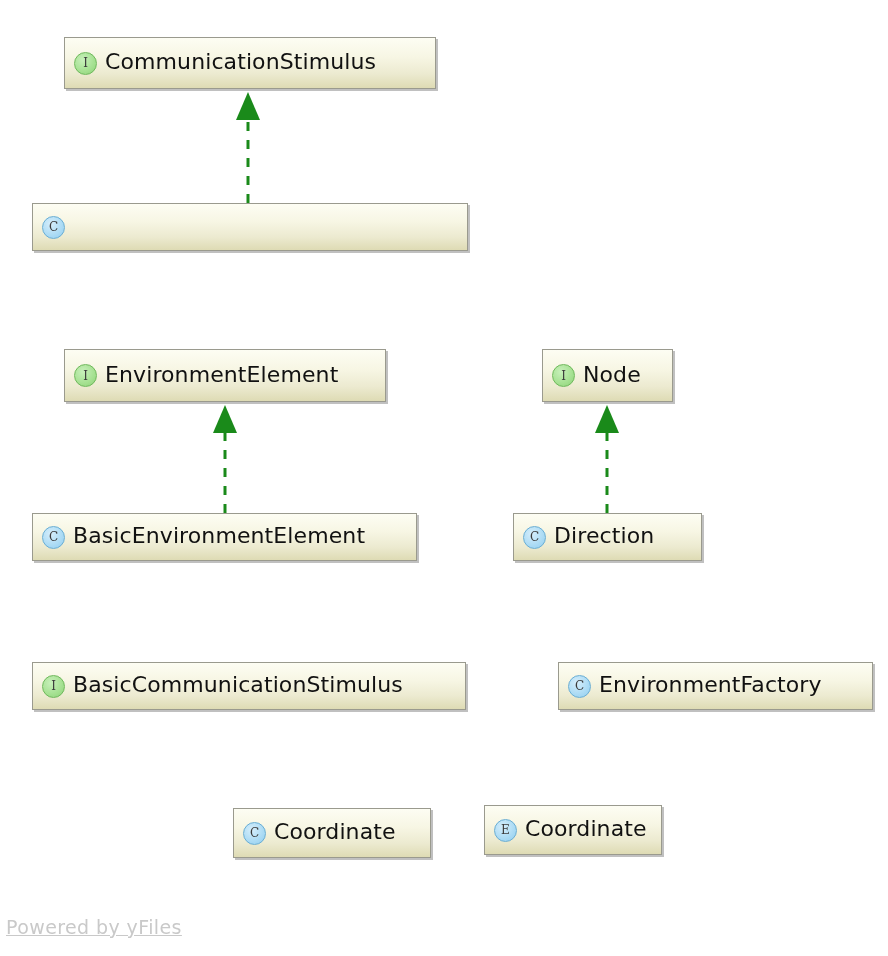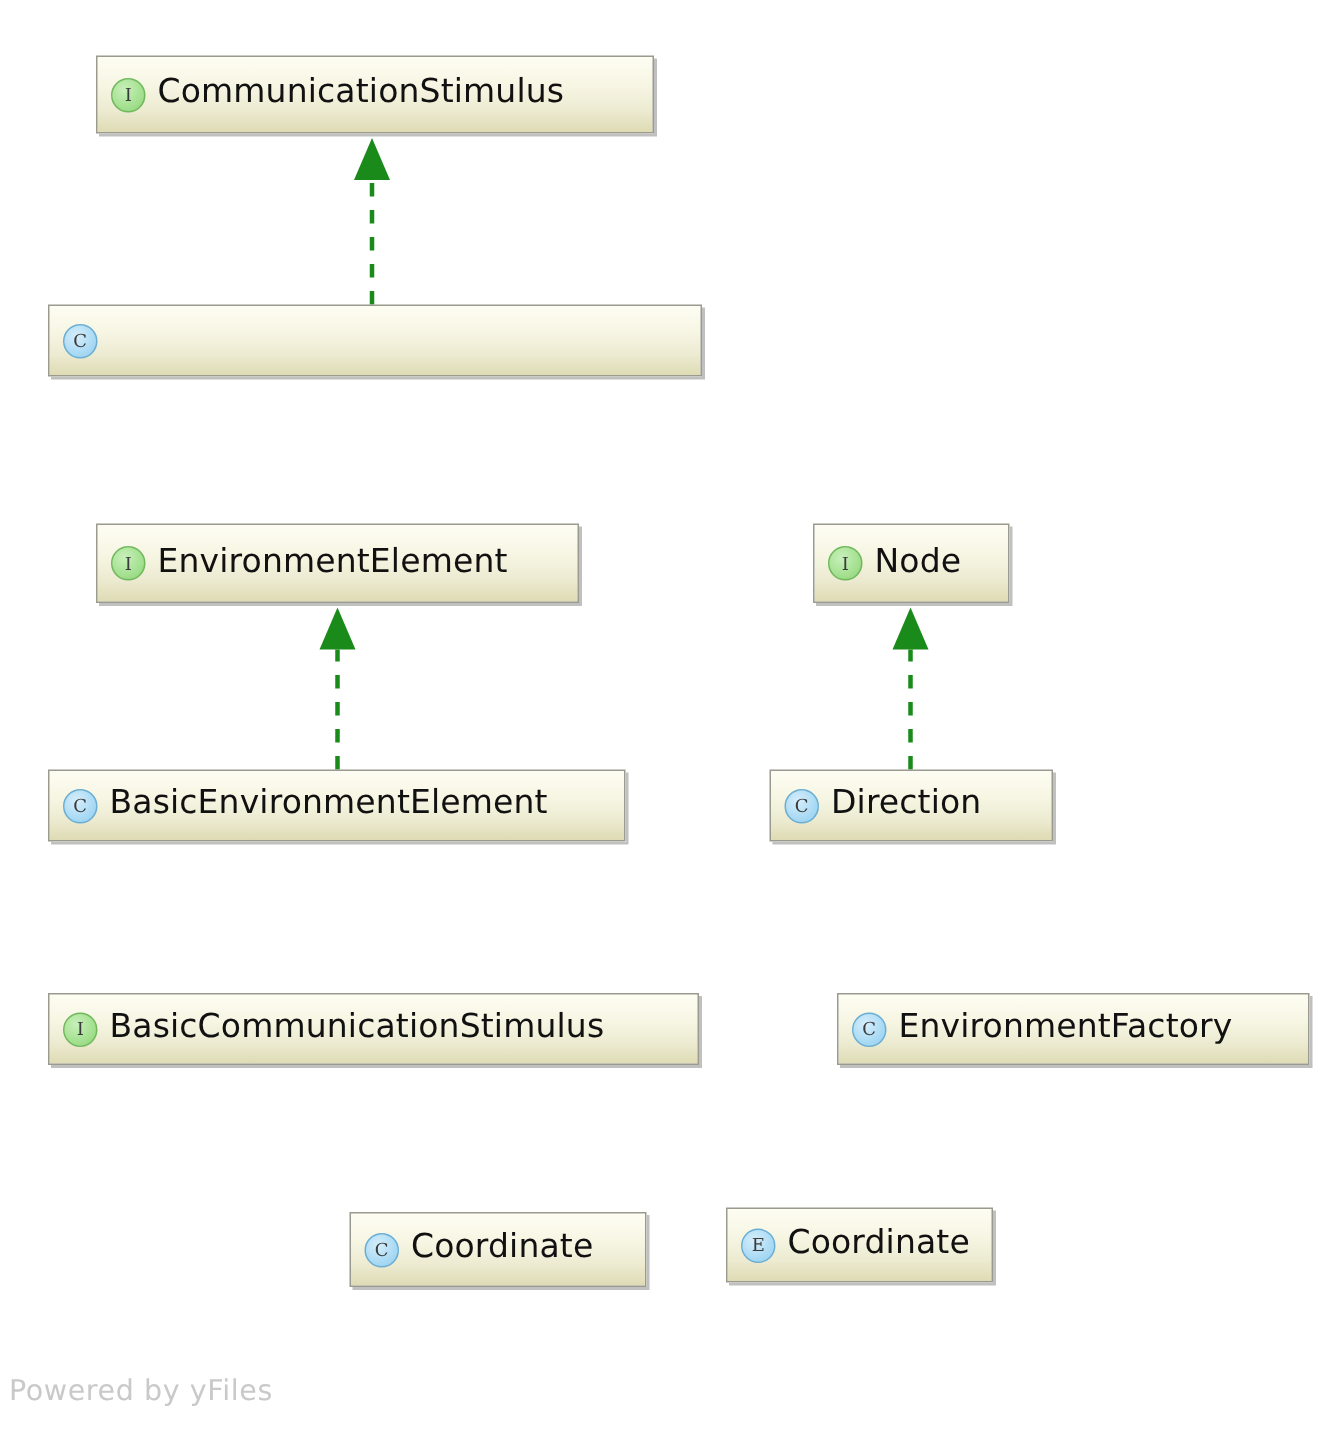--- a/index.html
+++ b/index.html
@@ -81,20 +81,21 @@
 
   
   #footer {
     position: absolute;
     left: 6px;
     top: 916px;
     font-size: 19px;
     color: #c9c9c9;
     letter-spacing: 0.4px;
     white-space: nowrap;
+    text-decoration: underline;
   }
 </style>
 </head>
 <body>
 
 <div id="canvas">
 
   <svg id="edges" width="888" height="956" viewBox="0 0 888 956">
       <g>
         <line x1="248" y1="203" x2="248" y2="120" stroke="#1a8a1a" stroke-width="3" stroke-dasharray="9 9"></line>

